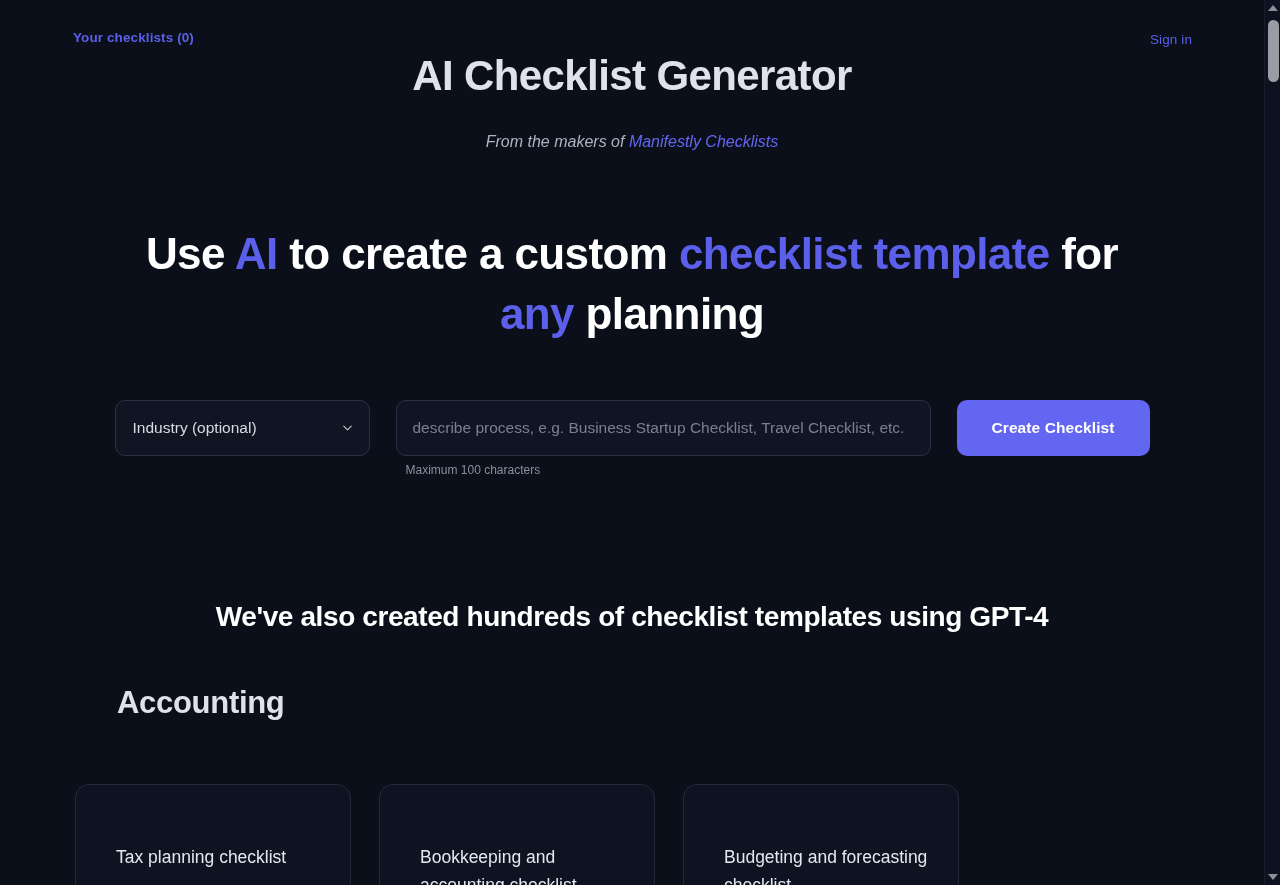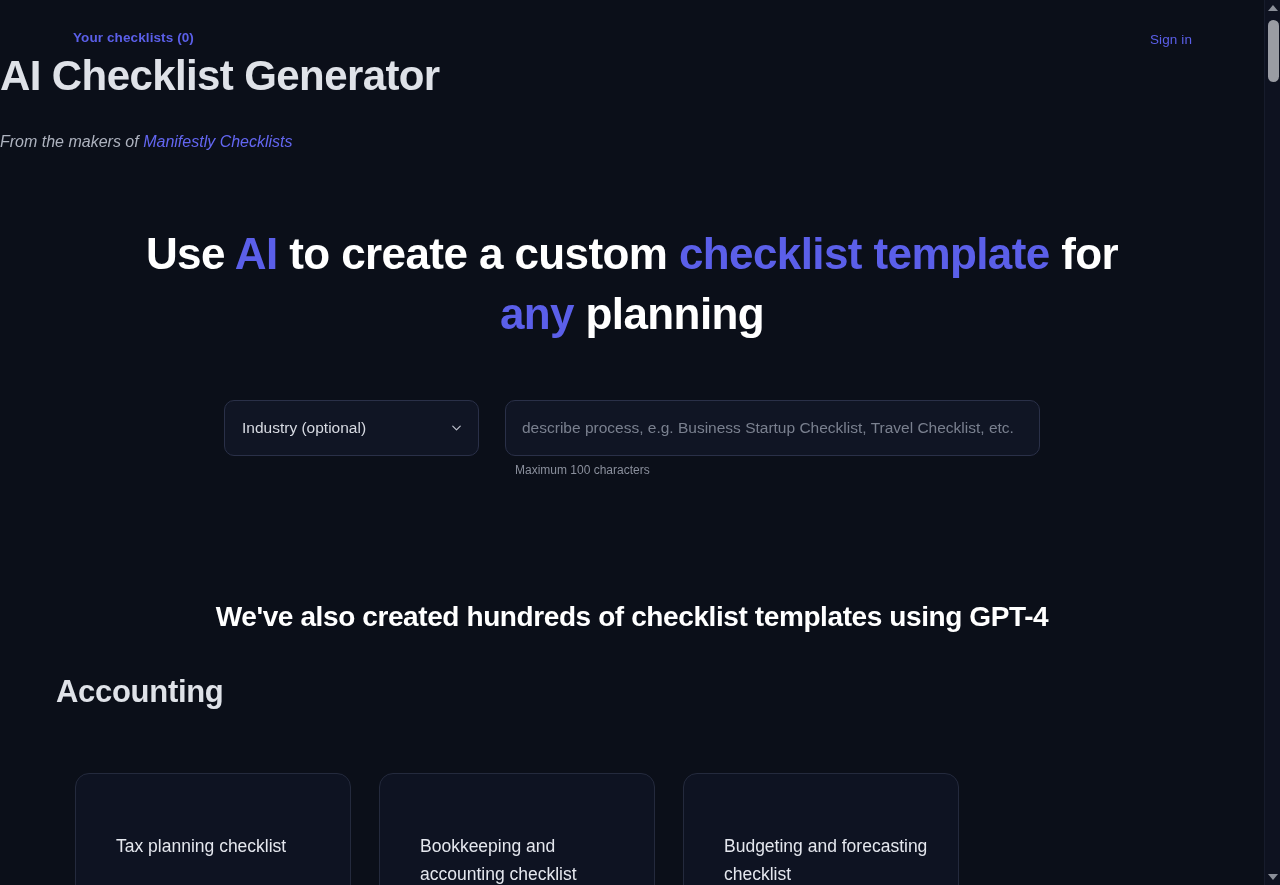--- a/index.html
+++ b/index.html
@@ -78,20 +78,21 @@
     color: #5b5fe9;
     text-decoration: none;
     letter-spacing: .1px;
     cursor: pointer;
   }
   .topbar-link.left { left: 73px; top: 30px; }
   .topbar-link.right { right: 72px; top: 32px; font-weight: 400; }
 
   
   .brand {
+    text-align: center;
     margin-top: -24px;
   }
   .brand h1 {
     font-size: 42px;
     line-height: 1.15;
     font-weight: 700;
     letter-spacing: -0.6px;
     color: #dfe2e8;
   }
   .brand .sub {
@@ -200,22 +201,22 @@
   .templates-heading {
     margin-top: 124px;
     text-align: center;
     font-size: 28px;
     font-weight: 700;
     letter-spacing: -0.4px;
     color: #ffffff;
   }
 
   .category {
-    margin-top: 41px;
-    padding-left: 56px;
+    margin-top: 52px;
+    padding-left: 117px;
   }
   .category-title {
     font-size: 31px;
     font-weight: 700;
     letter-spacing: -0.3px;
     color: #dfe2e8;
   }
 
   .card-grid {
     margin-top: 63px;
@@ -271,20 +272,21 @@
           <polyline points="6 9 12 15 18 9"></polyline>
         </svg>
       </span>
     </div>
 
     <div class="desc-wrap">
       <input class="desc-input" type="text" placeholder="describe process, e.g. Business Startup Checklist, Travel Checklist, etc." style="">
       <div class="help-text">Maximum 100 characters</div>
     </div>
 
+    <button class="create-btn">Create Checklist</button>
   </div>
 
   <h3 class="templates-heading">We've also created hundreds of checklist templates using GPT-4</h3>
 
   <div class="category">
     <div class="category-title">Accounting</div>
   </div>
 
   <div class="card-grid">
     <div class="card">

